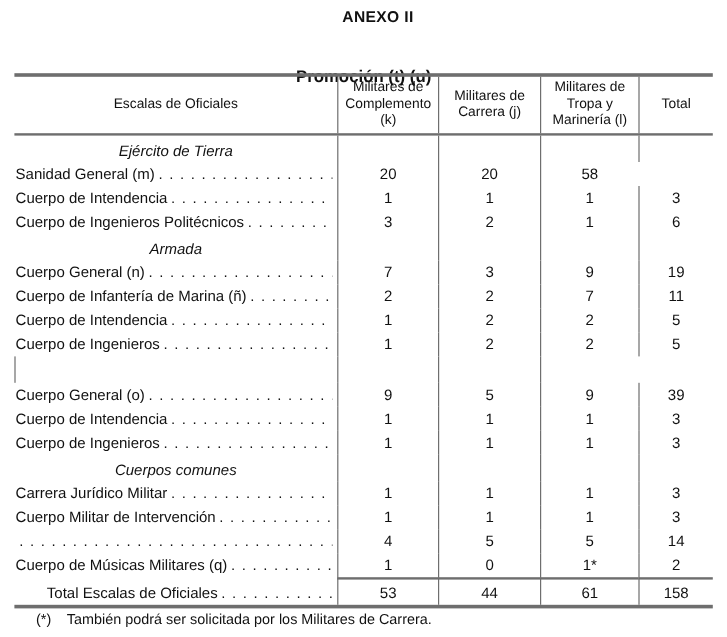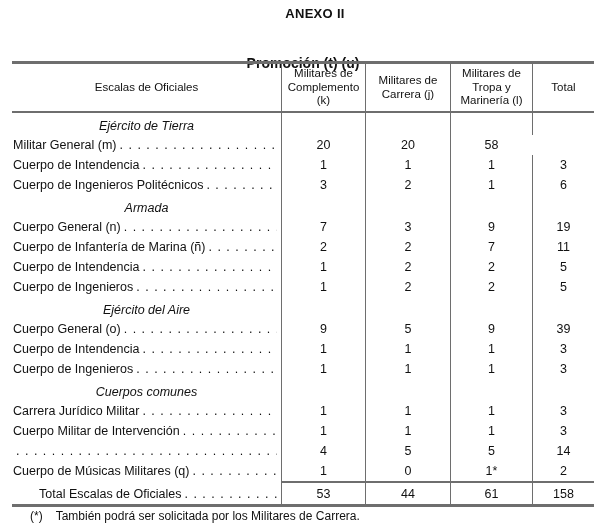--- a/index.html
+++ b/index.html
@@ -127,21 +127,21 @@
     <div id="table-body">
         <div class="grid-row section-row">
           <div class="section-cell">Ejército de Tierra</div>
           <div class="num cell-sep"></div>
           <div class="num cell-sep"></div>
           <div class="num cell-sep"></div>
           <div class="num cell-sep"></div>
         </div>
         <div class="grid-row body-row">
           <div class="label-cell">
-            <div class="">Militar General (m)</div>
+            <div class="">Sanidad General (m)</div>
             <div class="leader"></div>
           </div>
           <div class="num cell-sep">20</div>
           <div class="num cell-sep">20</div>
           <div class="num cell-sep">58</div>
         </div>
         <div class="grid-row body-row">
           <div class="label-cell">
             <div class="">Cuerpo de Intendencia</div>
             <div class="leader"></div>
@@ -202,21 +202,20 @@
           <div class="label-cell">
             <div class="">Cuerpo de Ingenieros</div>
             <div class="leader"></div>
           </div>
           <div class="num cell-sep">1</div>
           <div class="num cell-sep">2</div>
           <div class="num cell-sep">2</div>
           <div class="num cell-sep">5</div>
         </div>
         <div class="grid-row section-row">
-          <div class="section-cell">Ejército del Aire</div>
           <div class="num cell-sep"></div>
           <div class="num cell-sep"></div>
           <div class="num cell-sep"></div>
           <div class="num cell-sep"></div>
         </div>
         <div class="grid-row body-row">
           <div class="label-cell">
             <div class="">Cuerpo General (o)</div>
             <div class="leader"></div>
           </div>

